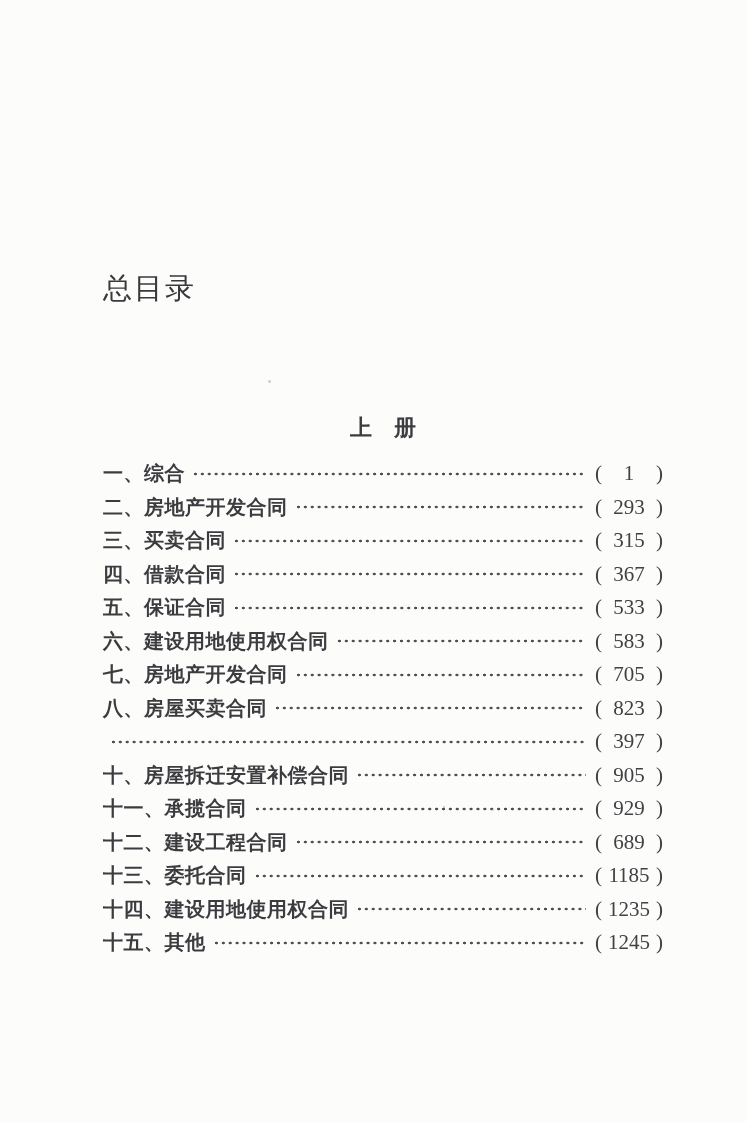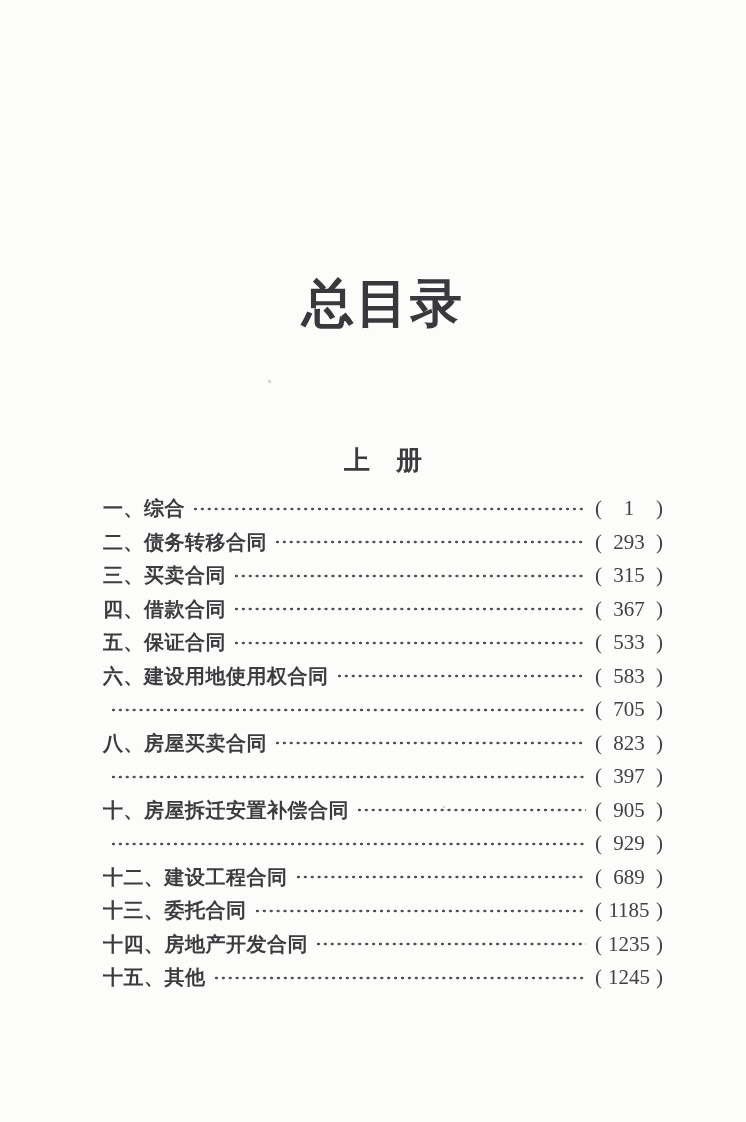--- a/index.html
+++ b/index.html
@@ -12,30 +12,29 @@
     position: relative;
   }
   .page {
     position: relative;
     width: 746px;
     height: 1122px;
     padding: 0 83px 0 103px;
   }
   .title {
     margin-top: 269px;
-    text-align: center;
-    font-size: 52px;
-    font-weight: 700;
+    font-size: 29px;
+    font-weight: 400;
     letter-spacing: 2px;
     color: #39393d;
     font-family: "Liberation Sans", sans-serif;
   }
   .toc-heading {
     text-align: center;
-    font-size: 26px;
+    font-size: 22px;
     font-weight: 700;
     color: #3c3c40;
     margin-top: 16px;
     margin-bottom: 14px;
   }
   .toc-heading.first {
     margin-top: 104px;
   }
   .toc-row {
     display: flex;
@@ -91,21 +90,21 @@
       <div class="toc-row">
         <span class="toc-label">一、综合</span>
         <span class="leader"></span>
         <span class="pagenum">
           <span class="paren">(</span>
           <span class="num">1</span>
           <span class="paren">)</span>
         </span>
       </div>
       <div class="toc-row">
-        <span class="toc-label">二、债务转移合同</span>
+        <span class="toc-label">二、房地产开发合同</span>
         <span class="leader"></span>
         <span class="pagenum">
           <span class="paren">(</span>
           <span class="num">293</span>
           <span class="paren">)</span>
         </span>
       </div>
       <div class="toc-row">
         <span class="toc-label">三、买卖合同</span>
         <span class="leader"></span>
@@ -136,20 +135,21 @@
       <div class="toc-row">
         <span class="toc-label">六、建设用地使用权合同</span>
         <span class="leader"></span>
         <span class="pagenum">
           <span class="paren">(</span>
           <span class="num">583</span>
           <span class="paren">)</span>
         </span>
       </div>
       <div class="toc-row">
+        <span class="toc-label">七、房地产开发合同</span>
         <span class="leader"></span>
         <span class="pagenum">
           <span class="paren">(</span>
           <span class="num">705</span>
           <span class="paren">)</span>
         </span>
       </div>
       <div class="toc-row">
         <span class="toc-label">八、房屋买卖合同</span>
         <span class="leader"></span>
@@ -170,20 +170,21 @@
       <div class="toc-row">
         <span class="toc-label">十、房屋拆迁安置补偿合同</span>
         <span class="leader"></span>
         <span class="pagenum">
           <span class="paren">(</span>
           <span class="num">905</span>
           <span class="paren">)</span>
         </span>
       </div>
       <div class="toc-row">
+        <span class="toc-label">十一、承揽合同</span>
         <span class="leader"></span>
         <span class="pagenum">
           <span class="paren">(</span>
           <span class="num">929</span>
           <span class="paren">)</span>
         </span>
       </div>
       <div class="toc-row">
         <span class="toc-label">十二、建设工程合同</span>
         <span class="leader"></span>
@@ -196,21 +197,21 @@
       <div class="toc-row">
         <span class="toc-label">十三、委托合同</span>
         <span class="leader"></span>
         <span class="pagenum">
           <span class="paren">(</span>
           <span class="num">1185</span>
           <span class="paren">)</span>
         </span>
       </div>
       <div class="toc-row">
-        <span class="toc-label">十四、房地产开发合同</span>
+        <span class="toc-label">十四、建设用地使用权合同</span>
         <span class="leader"></span>
         <span class="pagenum">
           <span class="paren">(</span>
           <span class="num">1235</span>
           <span class="paren">)</span>
         </span>
       </div>
       <div class="toc-row">
         <span class="toc-label">十五、其他</span>
         <span class="leader"></span>

